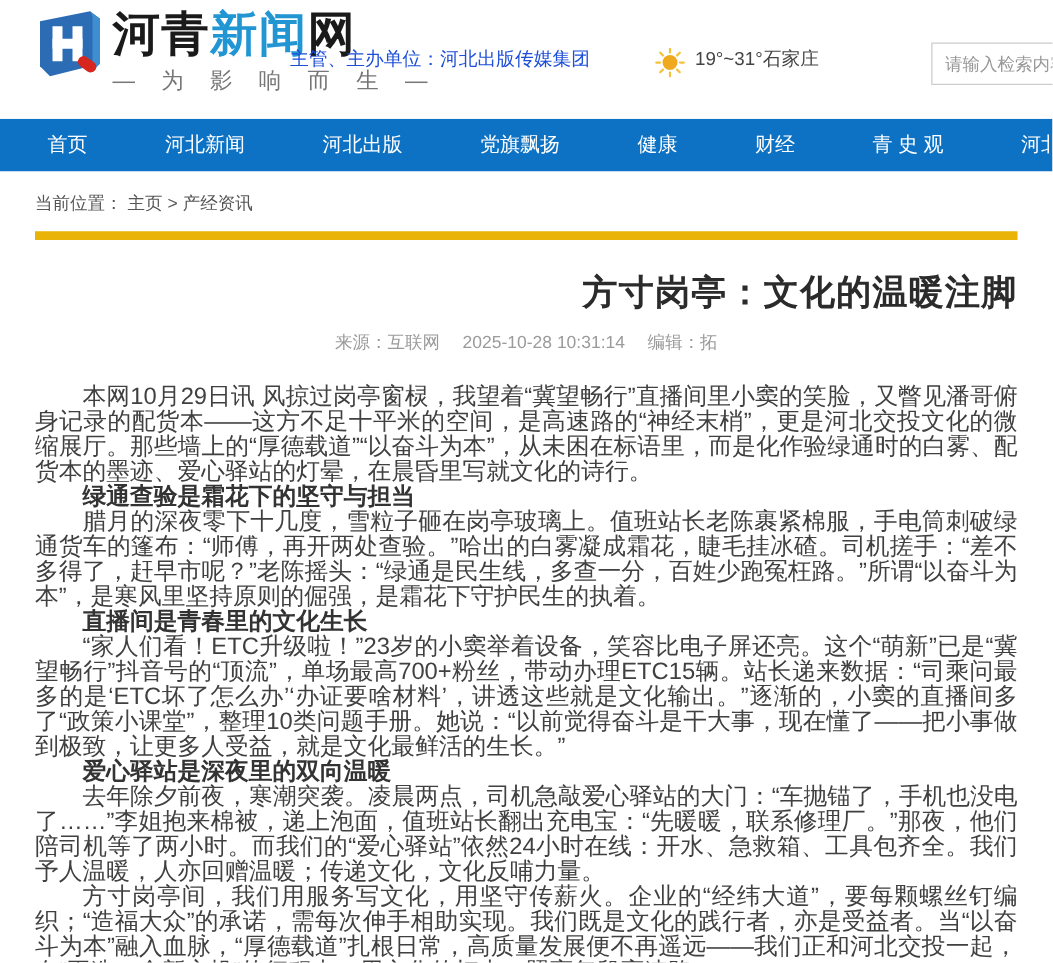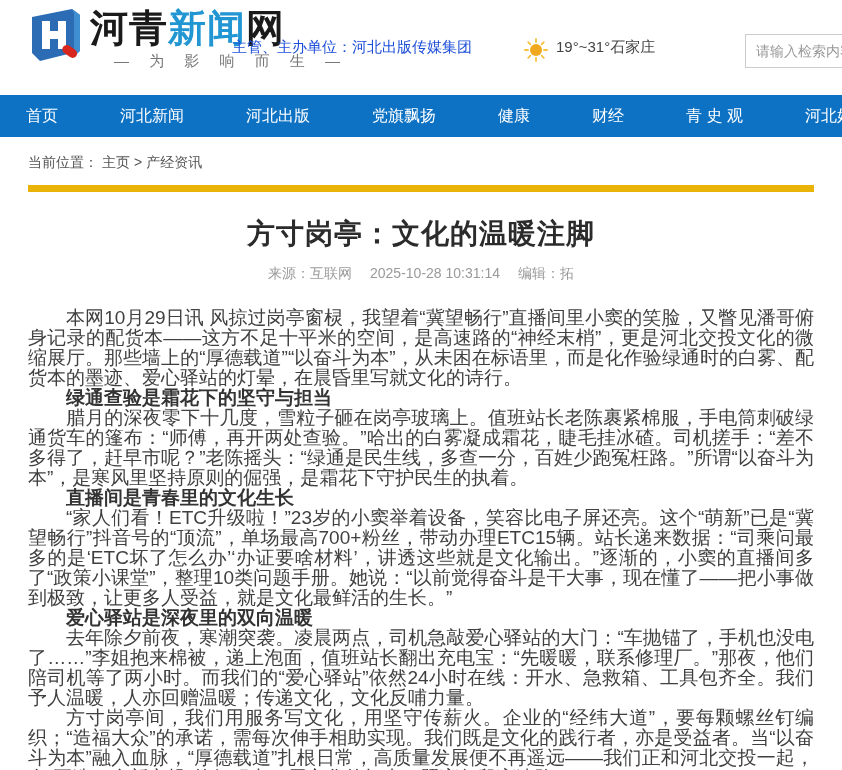--- a/index.html
+++ b/index.html
@@ -7,42 +7,42 @@
     font-family:"Liberation Sans","DejaVu Sans",sans-serif; }
   .page { position:relative; width:842px; height:770px; background:#fff; }
 
   
   .header { position:relative; height:95px; background:#fff; }
   .logo { position:absolute; left:28px; top:7px; display:flex; align-items:flex-start; }
   .logo-icon { width:56px; height:58px; margin-right:6px; }
   .logo-textblock { display:flex; flex-direction:column; }
   .logo-name { font-size:38px; font-weight:bold; line-height:42px; letter-spacing:1px; color:#1a1a1a; white-space:nowrap; }
   .logo-name .blue { color:#2196d3; }
-  .logo-tagline { font-size:15px; color:#777; letter-spacing:8px; margin-top:3px; white-space:nowrap;margin-left:24px; }
+  .logo-tagline { font-size:18px; color:#777; letter-spacing:8px; margin-top:3px; white-space:nowrap; }
   .sponsor { position:absolute; left:232px; top:38px; font-size:15px; color:#1d4ed8; white-space:nowrap; }
   .weather { position:absolute; left:524px; top:38px; display:flex; align-items:flex-start; font-size:15px; color:#444; white-space:nowrap; }
   .weather svg { margin-right:8px; }
   .search-box { position:absolute; left:745px; top:34px; width:210px; height:34px;
     border:1px solid #ccc; background:#fff; font-size:14px; color:#333; padding:0 10px; outline:none; }
   .search-box::placeholder { color:#999; }
 
   
   .nav { height:42px; background:#0d72c4; display:flex; align-items:center;
-    padding-left:24px; white-space:nowrap; overflow:hidden; }
+    padding-left:36px; white-space:nowrap; overflow:hidden; }
   .nav-item { color:#fff; font-size:16px; padding:0 2px; cursor:pointer; }
   .nav-sep { display:inline-block; width:1px; height:18px; background:rgba(255,255,255,0.45); margin:0 29px; }
 
   
   .crumb-wrap { margin:0 28px; padding:17px 0 13px; border-bottom:7px solid #eab308;
     font-size:14px; color:#555; }
   .crumb-wrap span { margin-right:4px; }
 
   
   .article { margin:0 28px; }
-  .article-title { margin-top:24px; text-align:center; font-size:28px; font-weight:bold;
+  .article-title { margin-top:24px; text-align:right; font-size:28px; font-weight:bold;
     color:#2b2b2b; letter-spacing:1px; line-height:36px; }
   .article-meta { margin-top:13px; text-align:center; font-size:14px; color:#9a9a9a; }
   .article-meta span { margin:0 9px; }
   .article-body { margin-top:25px; font-size:19px; line-height:20px; color:#404040; text-align:justify; }
   .article-body p { text-indent:2em; margin:0; }
   .article-body p.sub-head { font-weight:bold; color:#333; }
 </style>
 </head>
 <body>
 

